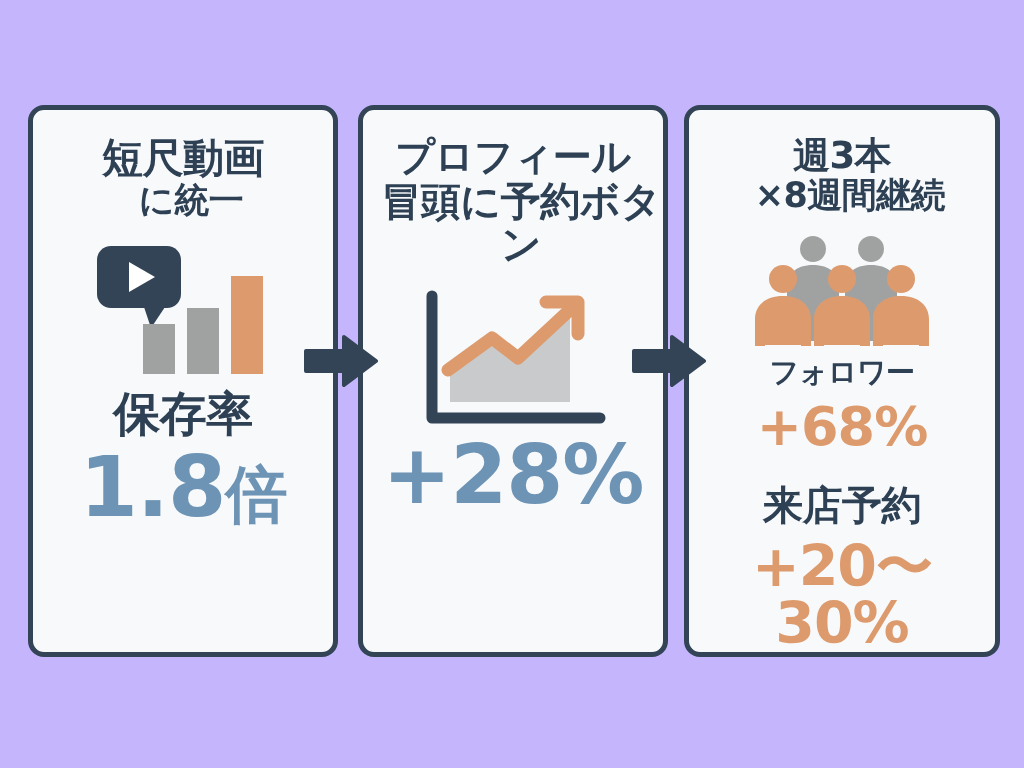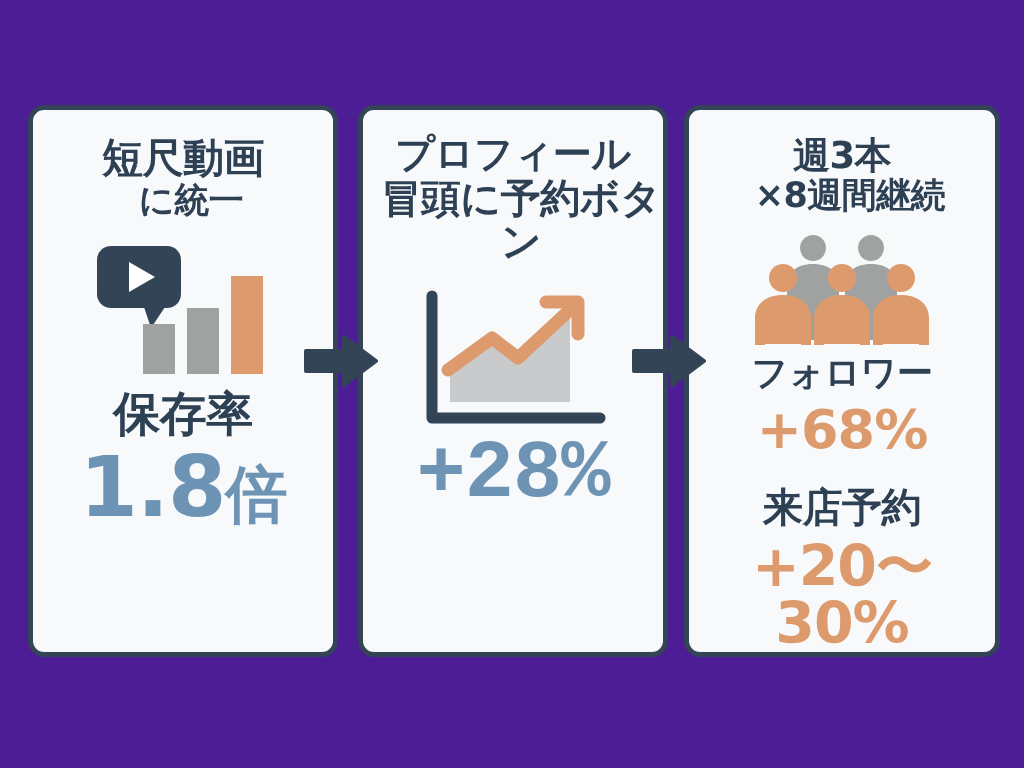--- a/index.html
+++ b/index.html
@@ -14,39 +14,39 @@
     font-family: "DejaVu Sans", "Liberation Sans", sans-serif;
     overflow: hidden;
     position: relative;
   }
 
   #stage {
     position: absolute;
     left: 0; top: 0;
     width: 1024px;
     height: 768px;
-    background: #4c1d95;
+    background: #c4b5fd;
   }
 
   
   .panel {
     position: absolute;
     top: 105px;
     height: 552px;
     background: #f7f9fb;
     border: 5px solid #334456;
     border-radius: 16px;
     box-sizing: border-box;
     display: flex;
     flex-direction: column;
     align-items: center;
     z-index: 2;
   }
   #panel-1 { left: 28px;  width: 310px; }
-  #panel-2 { left: 358px; width: 310px; font-family: Liberation Mono, monospace; }
+  #panel-2 { left: 358px; width: 310px; }
   #panel-3 { left: 684px; width: 316px; justify-content: space-between; }
 
   .panel-head {
     width: 100%;
     text-align: center;
     color: #2e4054;
     font-weight: 700;
     line-height: 1.08;
     letter-spacing: -0.5px;
     padding-top: 26px;
@@ -92,21 +92,21 @@
   
   #panel-1 .metric-label { font-size: 47px; margin-top: 16px; }
   #panel-1 .metric-value { font-size: 84px; color: #6d93b5; margin-top: 8px; }
   #panel-1 .metric-value .suffix { font-size: 62px; }
 
   
   #panel-2 .metric-label { font-size: 62px; margin-top: 14px; letter-spacing: 0px; }
   #panel-2 .metric-value { font-size: 82px; color: #6d93b5; margin-top: 4px; }
 
   
-  #panel-3 .metric-label  { font-size: 36px; }
+  #panel-3 .metric-label  { font-size: 29px; }
   #panel-3 .metric-value  { font-size: 54px; color: #dd9b6d; margin-top: 2px; }
   #panel-3 .metric-label2 { font-size: 40px; margin-top: 21px; color:#2e4054; font-weight:700; text-align:center; line-height:1.0; letter-spacing:-0.5px;}
   #panel-3 .metric-value2 { font-size: 57px; margin-top: 2px; color: #dd9b6d; font-weight:700; text-align:center; line-height:1.0; letter-spacing:-1px;}
 
   
   .flow-arrow {
     position: absolute;
     z-index: 9;
   }
   #arrow-1 { left: 304px; top: 332px; width: 74px; height: 58px; }

